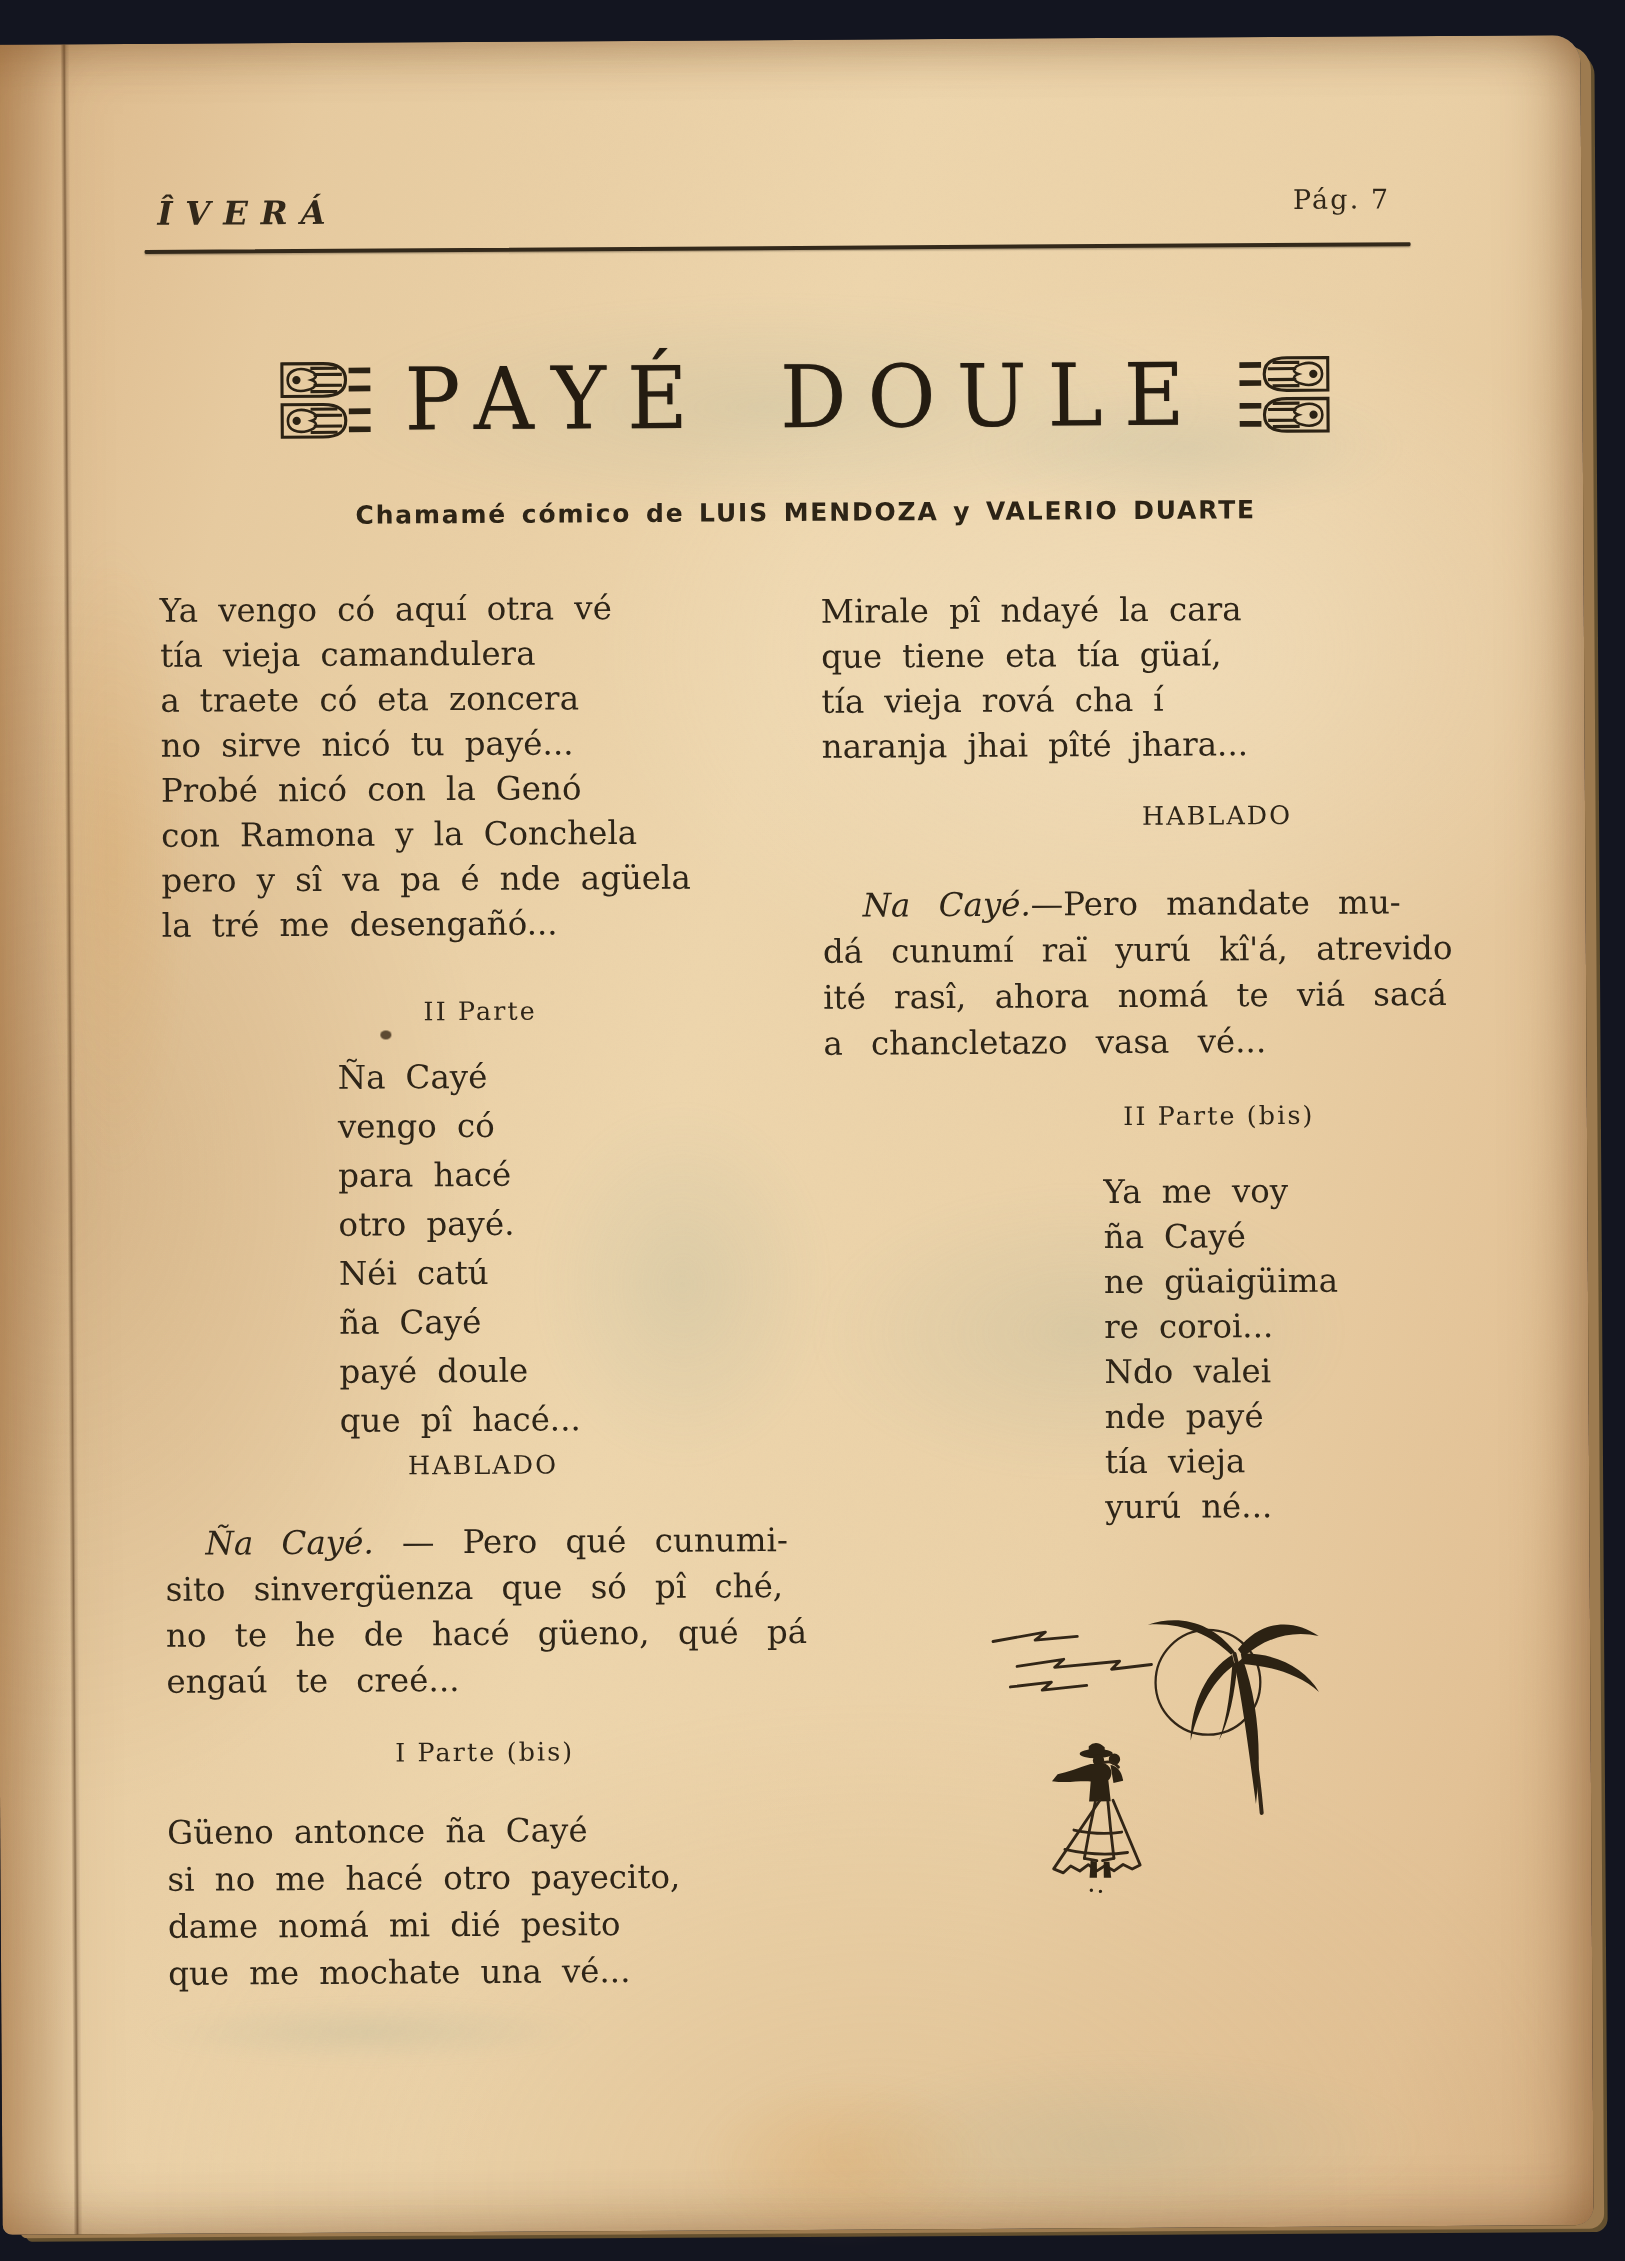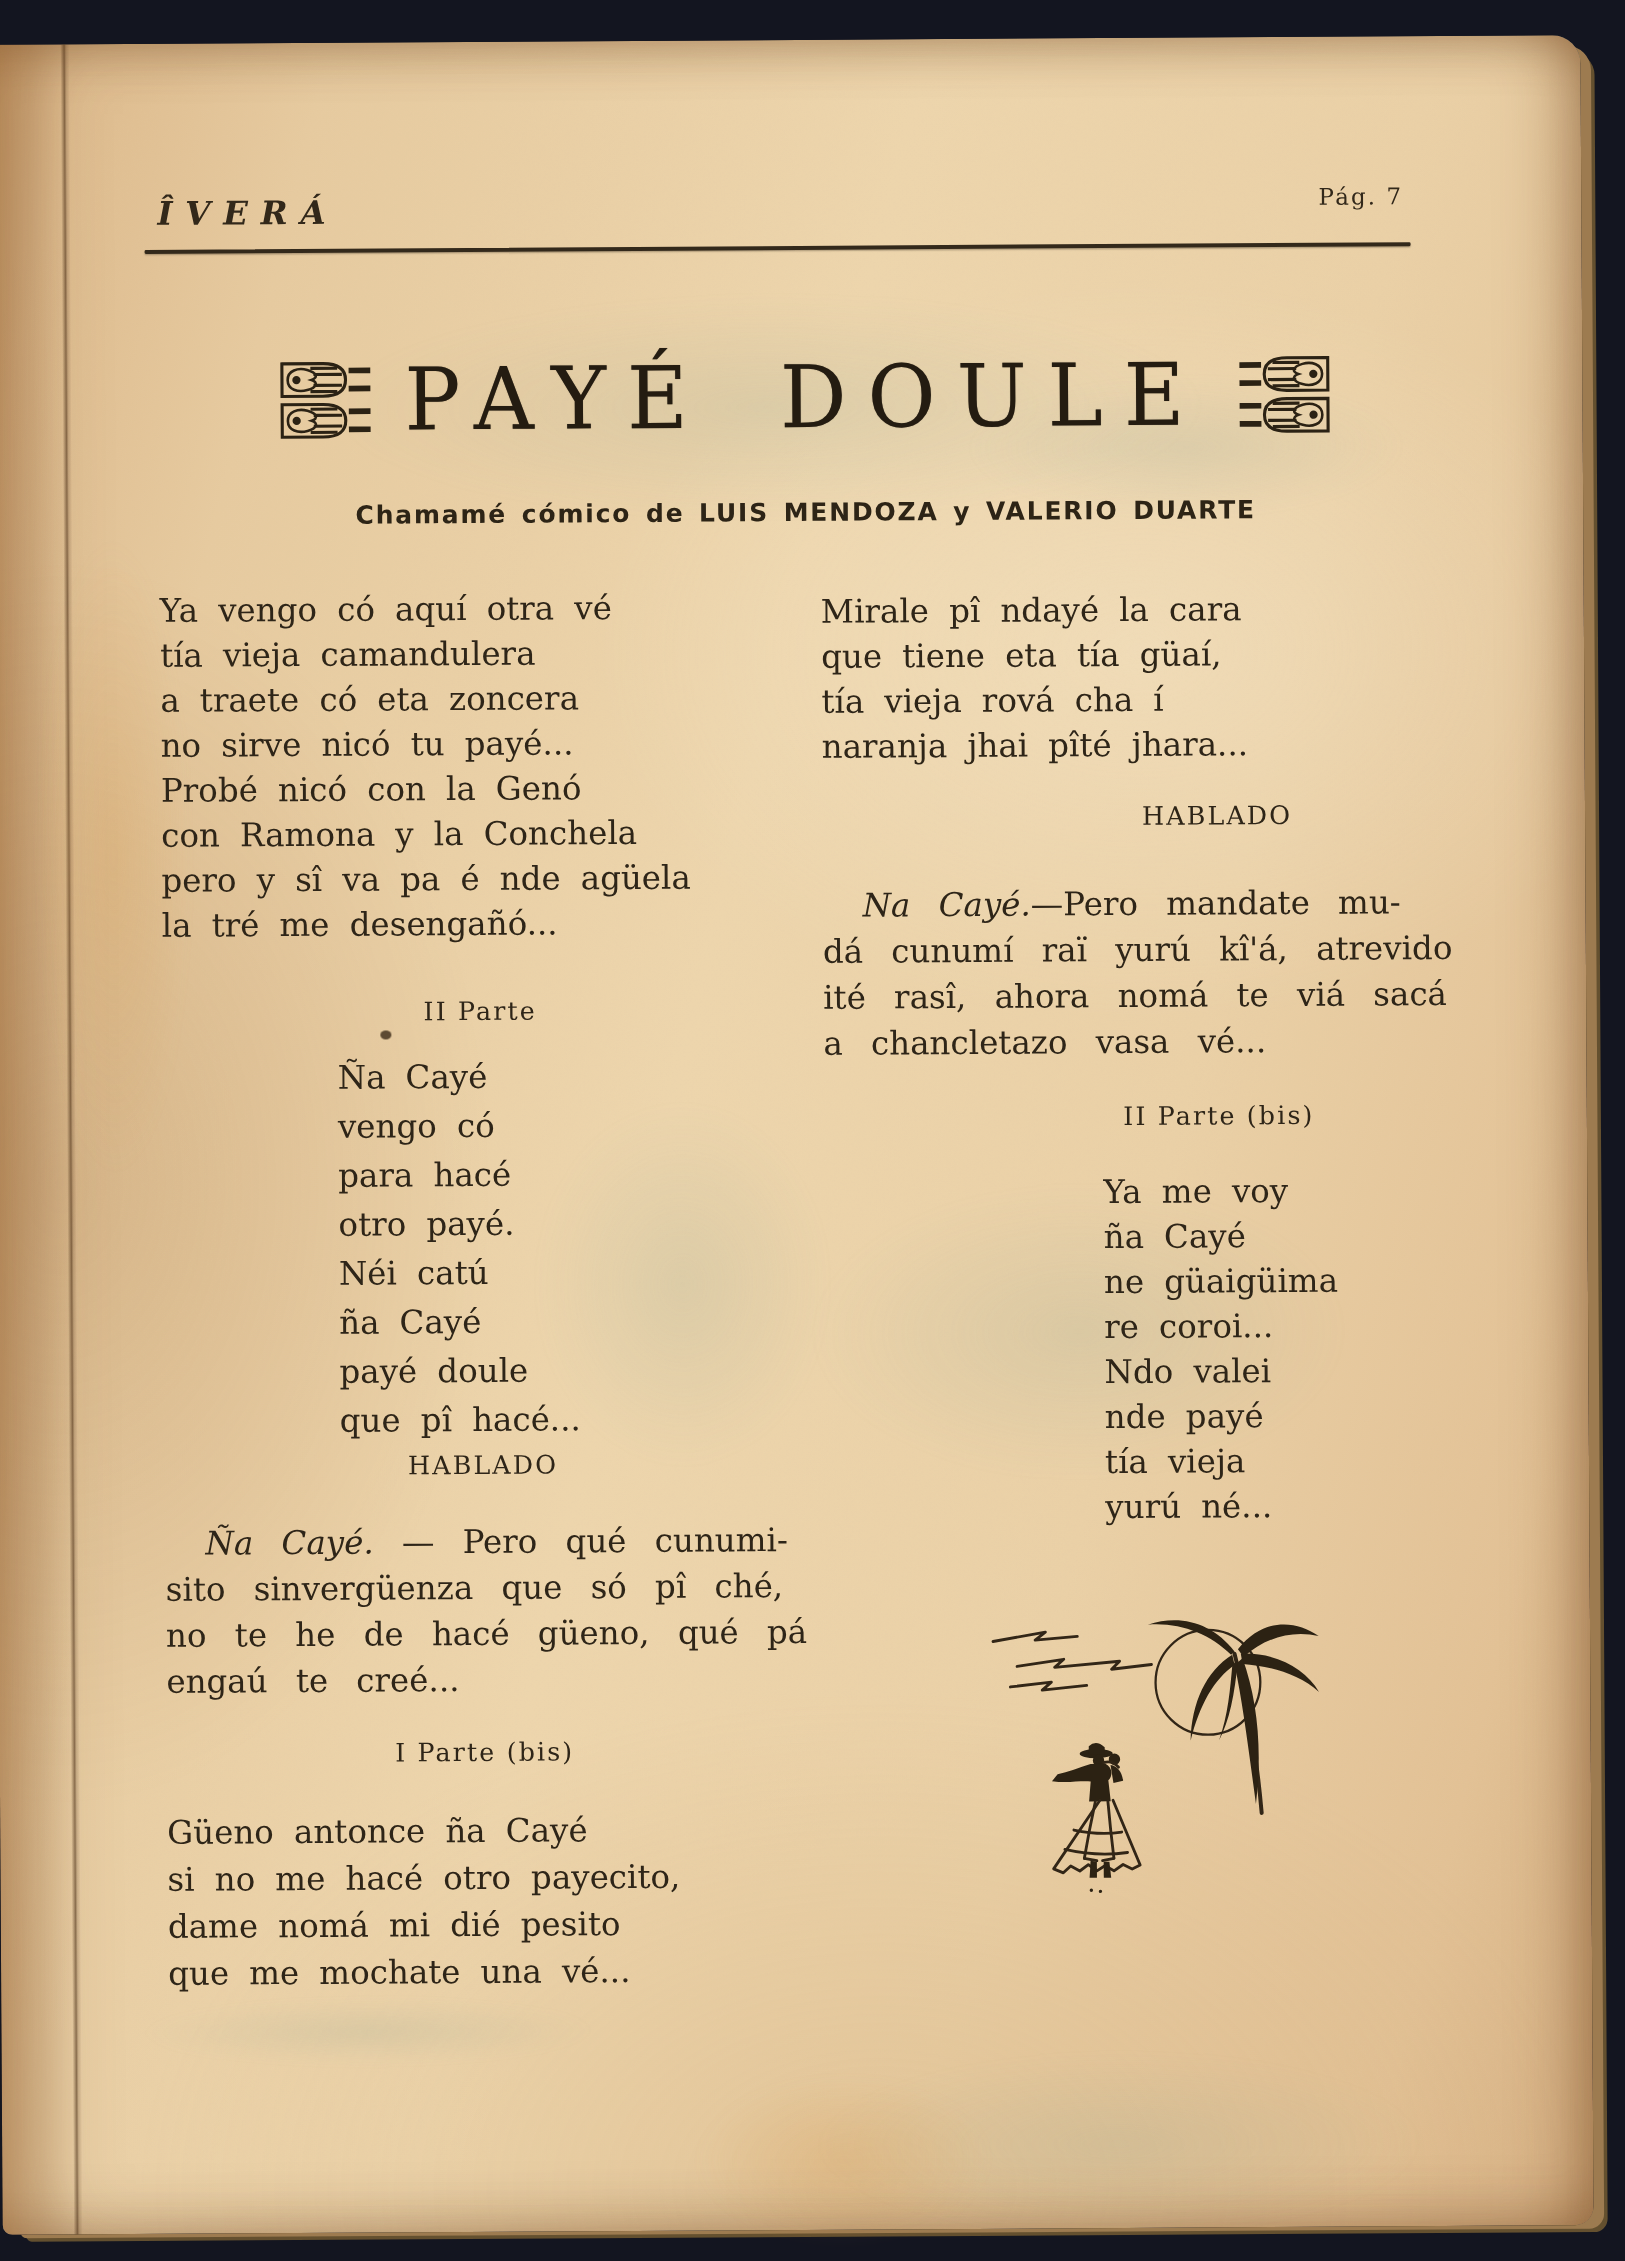--- a/index.html
+++ b/index.html
@@ -42,21 +42,21 @@
   .smudge.green{background:radial-gradient(closest-side, rgba(138,160,142,.17), rgba(138,160,142,0));}
   .smudge.fox{background:radial-gradient(closest-side, rgba(205,140,62,.20), rgba(205,140,62,0));}
   .speck{position:absolute;background:#5d4a33;border-radius:50%;filter:blur(0.7px);}
   
   .content{position:absolute;left:167px;top:0;width:1293px;height:100%;color:#2e2518;}
   .abs{position:absolute;}
   .masthead-left{
     left:0;top:150px;
     font-style:italic;font-weight:700;font-size:32.5px;letter-spacing:12.7px;color:#32281a;
   }
-  .masthead-right{right:47px;top:147px;font-size:23px;letter-spacing:2.1px;color:#32281a;}
+  .masthead-right{right:60px;top:147px;font-size:27px;letter-spacing:2.1px;color:#32281a;}
   .rule{left:-12.7px;top:206px;width:1266px;height:3.5px;background:#33291b;border-radius:1.4px;
         box-shadow:0 1.4px 1.4px rgba(51,41,27,.3);}
   .title-row{
     left:0;top:297px;width:100%;height:120px;
     display:flex;align-items:center;justify-content:center;gap:32.5px;
   }
   .title-text{
     font-size:83px;letter-spacing:21px;word-spacing:24px;color:#241c11;
     transform:scaleY(1.04);white-space:nowrap;
     text-shadow:0 0 0.7px rgba(36,28,17,.6);

